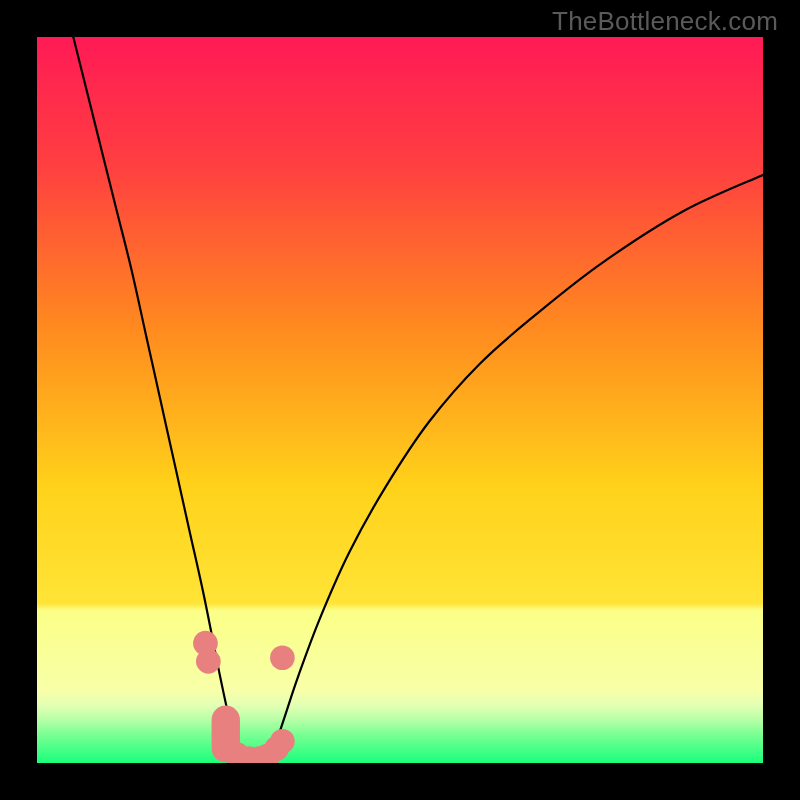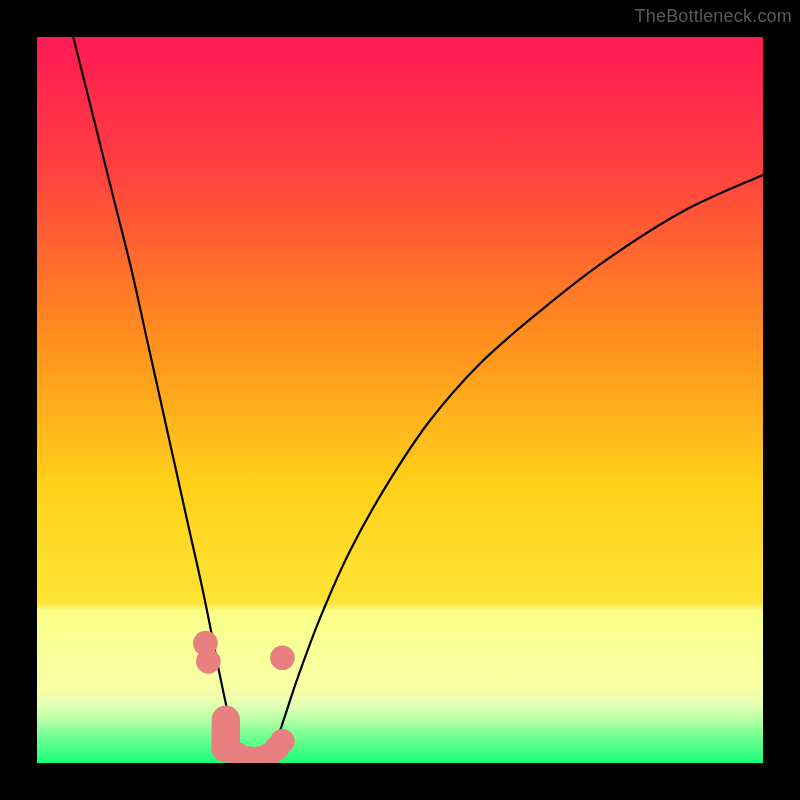--- a/index.html
+++ b/index.html
@@ -23,23 +23,23 @@
     position: absolute;
     left: 37px;
     top: 37px;
     width: 726px;
     height: 726px;
     overflow: hidden;
   }
   .watermark {
     position: absolute;
     top: 6px;
-    right: 8px;
+    right: 22px;
     color: #5a5a5a;
-    font-size: 18px;
+    font-size: 26px;
     font-weight: 500;
     letter-spacing: 0.2px;
     text-align: right;
   }
   svg {
     display: block;
   }
 </style>
 </head>
 <body>

